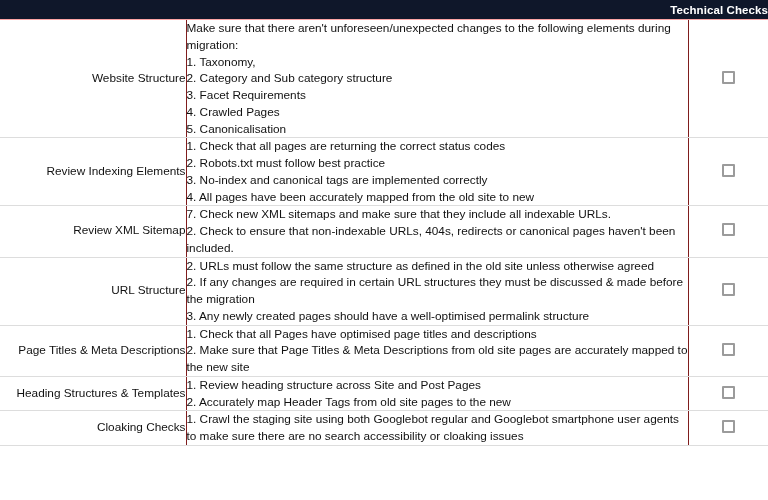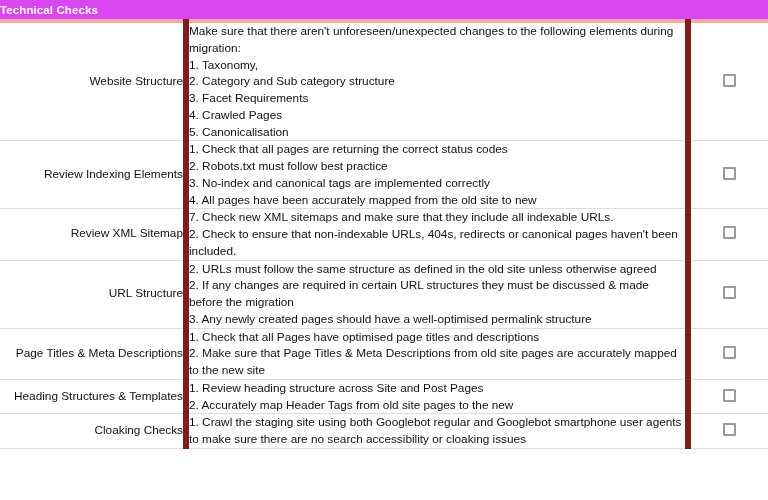--- a/index.html
+++ b/index.html
@@ -40,37 +40,38 @@
   .title-text{
     font-size:13.5px;
     line-height:1.38;
     padding:5px 8px 5px 7px;
     vertical-align:top;
   }
   .title-blank{background:#d9d9d9;}
 
   
   .section-row td{
-    background:#d946ef;
-    border-bottom:4px solid #fca5a5;
+    background:#0f172a;
+    border-bottom:1px solid #fca5a5;
     height:19px;
+    text-align:right;
   }
   .section-label{
     color:#ffffff;
     font-weight:bold;
     font-size:11.5px;
     padding:2px 0 2px 6px;
     letter-spacing:0.1px;
     white-space:nowrap;
   }
 
   
   .data-row td{
     border-bottom:1px solid #dddddd;
-    border-right:6px solid #7f1d1d;
+    border-right:1px solid #7f1d1d;
     background:#ffffff;
   }
   .data-row td:last-child{border-right:none;}
   .cell-label{
     font-size:11.8px;
     padding:4px 6px 4px 6px;
     line-height:1.35;
     vertical-align:middle;
     text-align:right;
   }

